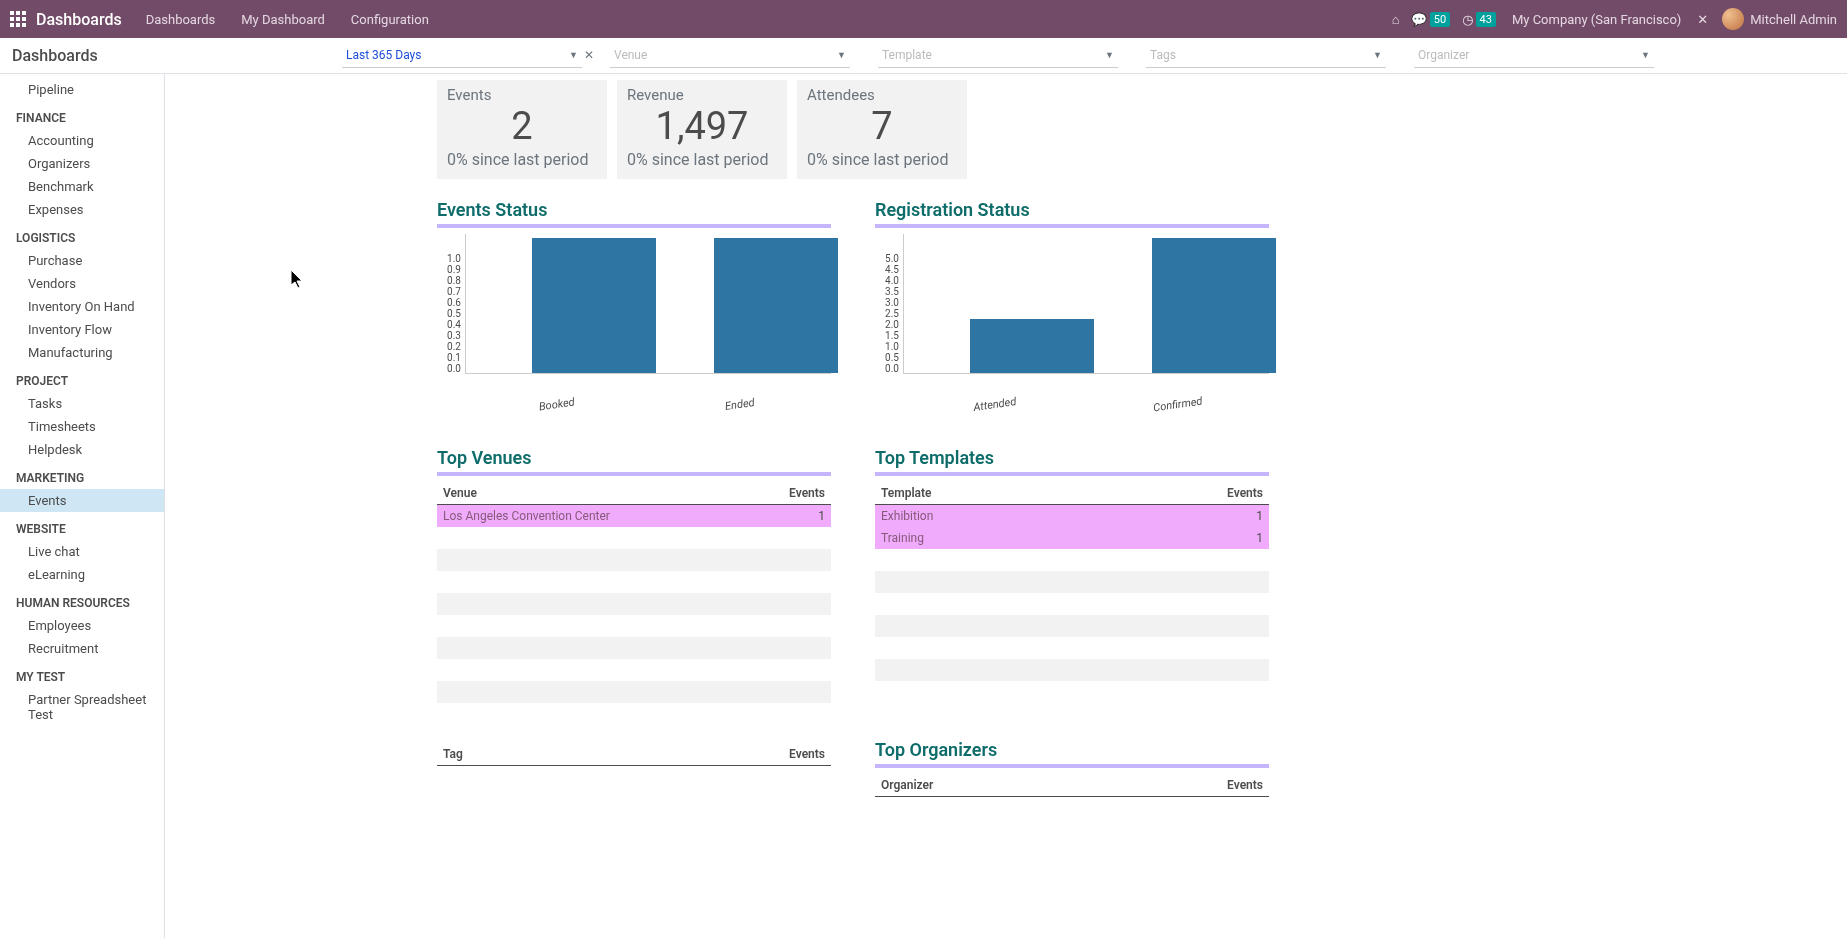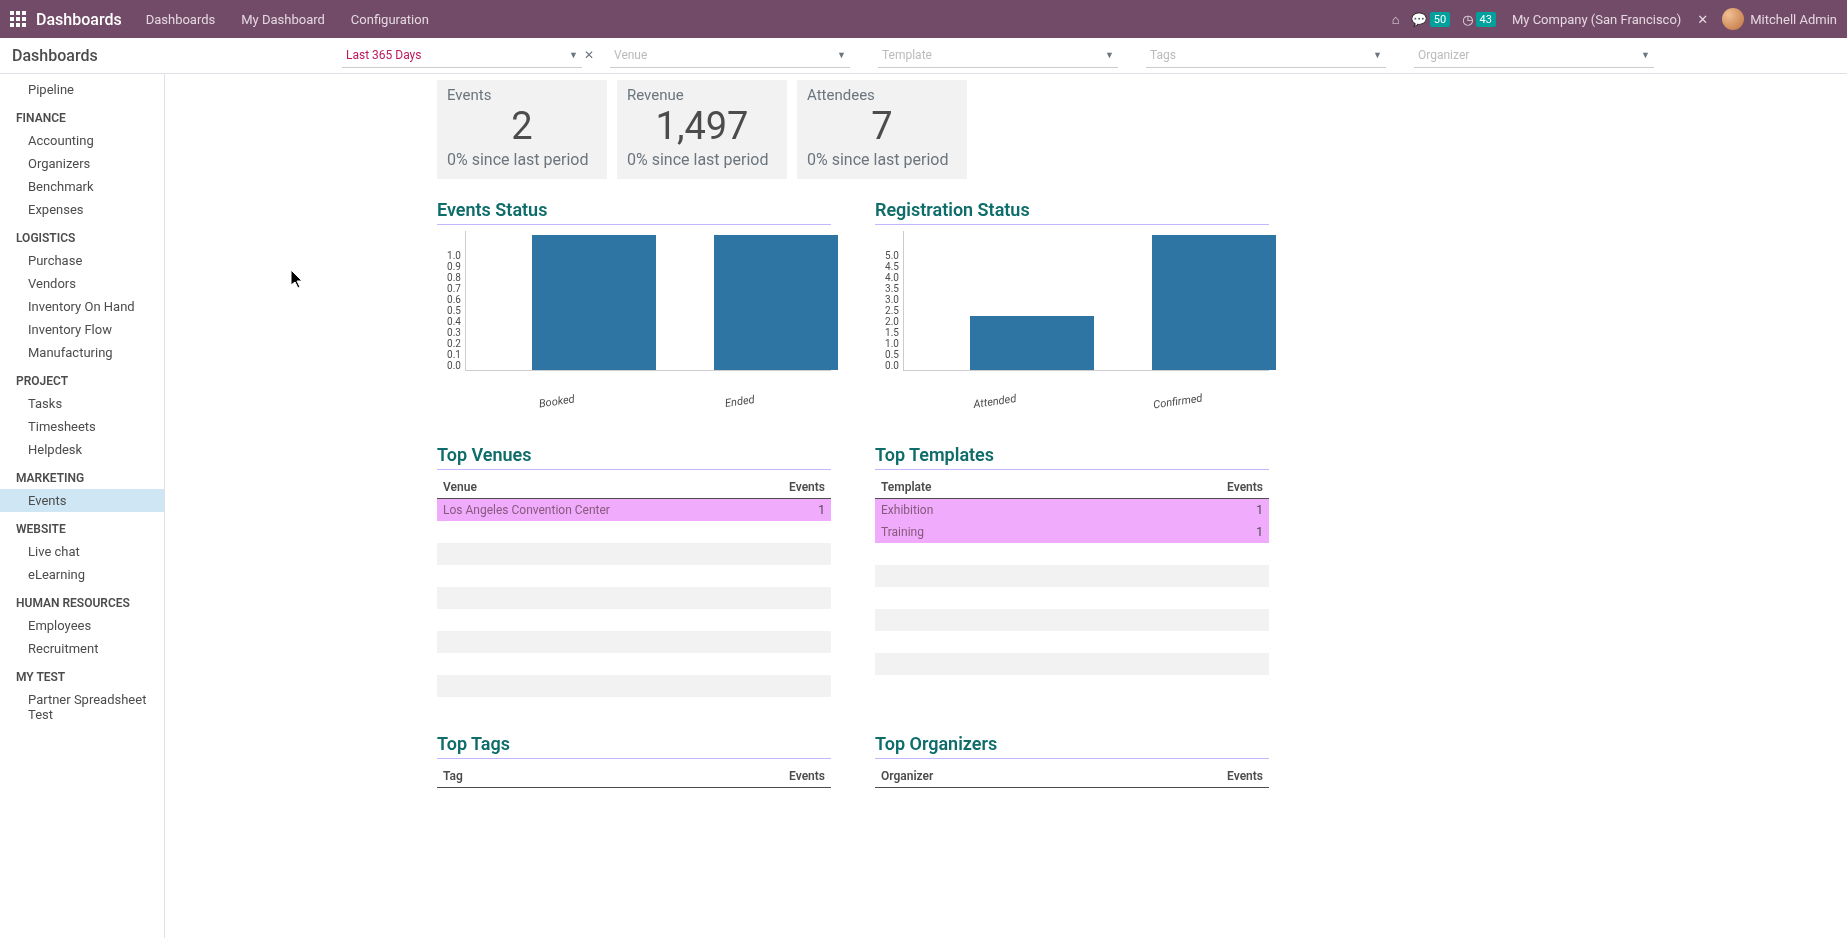--- a/index.html
+++ b/index.html
@@ -14,21 +14,21 @@
   .topnav .sys-icon { margin-left: 6px; margin-right: 6px; cursor: pointer; display: inline-flex; align-items: center; }
   .badge { background: #00a09d; color: #fff; font-size: 11px; padding: 1px 4px; border-radius: 2px; margin-left: 2px; }
   .topnav .company { margin: 0 10px; color: #e5d8e1; font-size: 13px;}
   .topnav .avatar { width: 22px; height: 22px; border-radius: 50%; background: radial-gradient(circle at 30% 30%, #f0c090, #c07040); margin-left: 8px; margin-right: 6px; }
   .topnav .user { color: #e5d8e1; font-size: 13px; }
 
   
   .subbar { height: 36px; border-bottom: 1px solid #dee2e6; display: flex; align-items: center; padding: 0 12px; }
   .subbar .title { font-size: 16px; color: #4c4c4c; font-weight: 500; margin-right: 30px; min-width: 300px; }
   .filter-slot { position: relative; width: 240px; border-bottom: 1px solid #ccc; margin-right: 8px; height: 24px; display:flex; align-items:center; padding: 0 4px;}
-  .filter-slot .label { color: #be185d; font-size: 12px; }
+  .filter-slot .label { color: #1d4ed8; font-size: 12px; }
   .filter-slot.placeholder .label { color: #bbb; font-style: normal; }
   .filter-slot .caret { position: absolute; right: 4px; font-size: 9px; color: #6c757d; }
   .filter-slot .clear { position: absolute; right: -12px; font-size: 12px; color: #6c757d; cursor:pointer; }
 
   
   .main { display: flex; height: calc(100vh - 74px); }
   .sidebar { width: 165px; border-right: 1px solid #dee2e6; overflow-y: auto; padding-top: 4px; height: 100%; }
   .sidebar .group-title { font-size: 12px; font-weight: 600; color: #4c4c4c; padding: 10px 16px 4px; }
   .sidebar .item { font-size: 13px; color: #4c4c4c; padding: 4px 16px 4px 28px; cursor: pointer; }
   .sidebar .item.selected { background: #cfe7f5; }
@@ -37,21 +37,21 @@
   
   
   .kpis { display: flex; gap: 10px; margin-bottom: 20px; }
   .kpi { background: #f2f2f2; width: 170px; padding: 6px 10px 10px; }
   .kpi .klabel { color: #6c757d; font-size: 15px; }
   .kpi .kval { font-size: 38px; text-align: center; color: #4c4c4c; line-height: 1.2; }
   .kpi .kdelta { color: #6c757d; font-size: 16px; }
 
   .row2 { display: flex; gap: 44px; }
   .panel { width: 394px; }
-  .panel-title { color: #0e6d6a; font-size: 18px; font-weight: 600; margin-bottom: 6px; border-bottom: 1px solid #c4b5fd; padding-bottom: 4px;}
+  .panel-title { color: #0e6d6a; font-size: 18px; font-weight: 600; margin-bottom: 6px; border-bottom: 4px solid #c4b5fd; padding-bottom: 4px;}
   
   
   .chart { height: 160px; display: flex; }
   .yaxis { display: flex; flex-direction: column; justify-content: flex-end; font-size: 10px; color: #4c4c4c; text-align: right; padding-right: 4px; width: 28px; height: 140px;}
   .plot { flex:1; position: relative; height: 140px; border-left:1px solid #ccc; border-bottom:1px solid #ccc; }
   .bar { position:absolute; bottom:0; background:#2e75a3; }
   .xlabels { display:flex; margin-left:28px; font-size:11px; color:#4c4c4c; }
   .xlab { flex:1; text-align:center; transform: rotate(-8deg); font-style: italic; padding-top:4px;}
   
   
@@ -327,21 +327,20 @@
               </tbody>
             </table>
           </div>
       </div>
     </div>
 
     <div class="section-gap"></div>
 
     <div class="row2">
       <div class="panel">
-        <div class="panel-title">Top Tags</div>
         <div id="tbl-tags">
             <table class="tbl">
               <tbody>
                 <tr>
                   <th>Tag</th>
                   <th class="r">Events</th>
                 </tr>
               </tbody>
             </table>
           </div>

